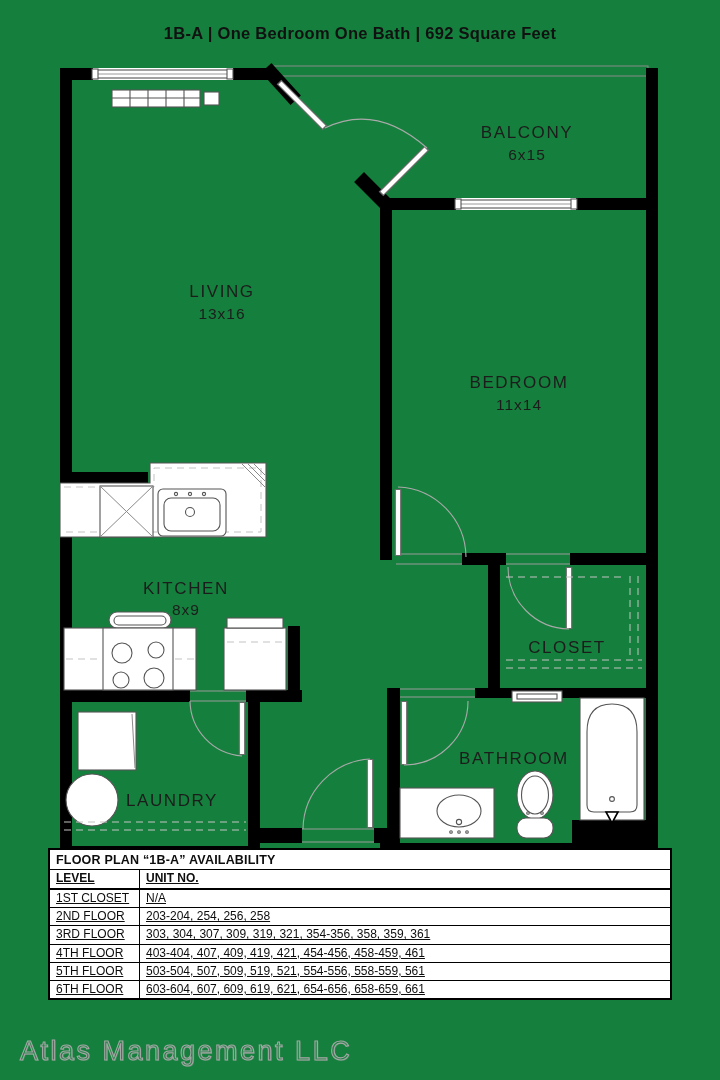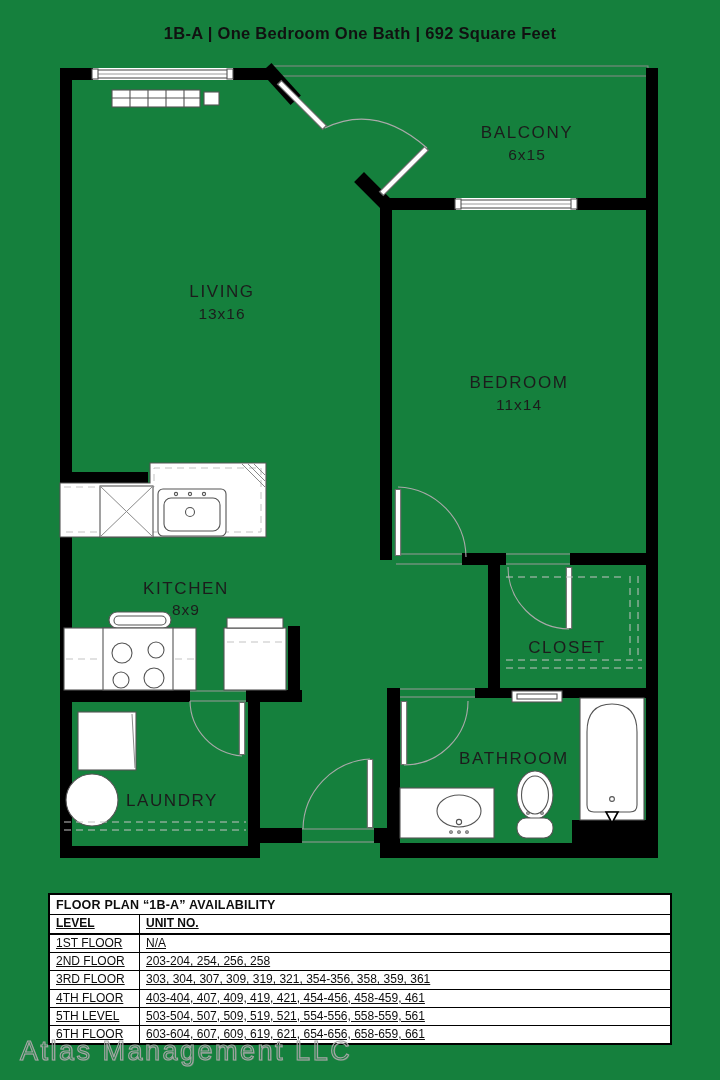--- a/index.html
+++ b/index.html
@@ -24,21 +24,21 @@
   .thin  { stroke:#555; stroke-width:1.1; fill:#fff; }
   .thin-nf { stroke:#555; stroke-width:1.1; fill:none; }
   .lite  { stroke:#8a8a8a; stroke-width:1; fill:none; }
   .dash  { stroke:#c3c3c3; stroke-width:1; fill:none; stroke-dasharray:7 5; }
   .arc   { stroke:#a9a9a9; stroke-width:1.1; fill:none; }
   .jamb  { stroke:#9a9a9a; stroke-width:1; }
   .leaf-o { stroke:#6a6a6a; stroke-width:6.5; }
   .leaf-i { stroke:#ffffff; stroke-width:4.2; }
 
   .avail-table {
-    position:absolute; left:48px; top:893px; width:624px;
+    position:absolute; left:48px; top:848px; width:624px;
     border:2px solid #000; background:#fff; color:#0d0d0d;
   }
   .t-title {
     font-size:12.5px; font-weight:700; letter-spacing:.2px;
     padding:3px 0 2px 6px; border-bottom:1.8px solid #000; height:20px;
   }
   .t-row { display:grid; grid-template-columns:90px 1fr; height:18.2px; }
   .t-row + .t-row { border-top:1.4px solid #000; }
   .t-row.head { height:19px; border-top:0; font-weight:700; }
   .t-row.head { border-bottom:.4px solid #000; }
@@ -276,37 +276,37 @@
     </g>
   </svg>
 
   <div class="avail-table">
     <div class="t-title">FLOOR PLAN “1B-A” AVAILABILITY</div>
     <div class="t-row head">
       <div class="t-cell c0">LEVEL</div>
       <div class="t-cell">UNIT NO.</div>
     </div>
     <div class="t-row">
-      <div class="t-cell c0">1ST FLOOR</div>
+      <div class="t-cell c0">1ST CLOSET</div>
       <div class="t-cell">N/A</div>
     </div>
     <div class="t-row">
       <div class="t-cell c0">2ND FLOOR</div>
       <div class="t-cell">203-204, 254, 256, 258</div>
     </div>
     <div class="t-row">
       <div class="t-cell c0">3RD FLOOR</div>
       <div class="t-cell">303, 304, 307, 309, 319, 321, 354-356, 358, 359, 361</div>
     </div>
     <div class="t-row">
       <div class="t-cell c0">4TH FLOOR</div>
       <div class="t-cell">403-404, 407, 409, 419, 421, 454-456, 458-459, 461</div>
     </div>
     <div class="t-row">
-      <div class="t-cell c0">5TH LEVEL</div>
+      <div class="t-cell c0">5TH FLOOR</div>
       <div class="t-cell">503-504, 507, 509, 519, 521, 554-556, 558-559, 561</div>
     </div>
     <div class="t-row">
       <div class="t-cell c0">6TH FLOOR</div>
       <div class="t-cell">603-604, 607, 609, 619, 621, 654-656, 658-659, 661</div>
     </div>
   </div>
 
   <div class="watermark">Atlas Management LLC</div>
 

